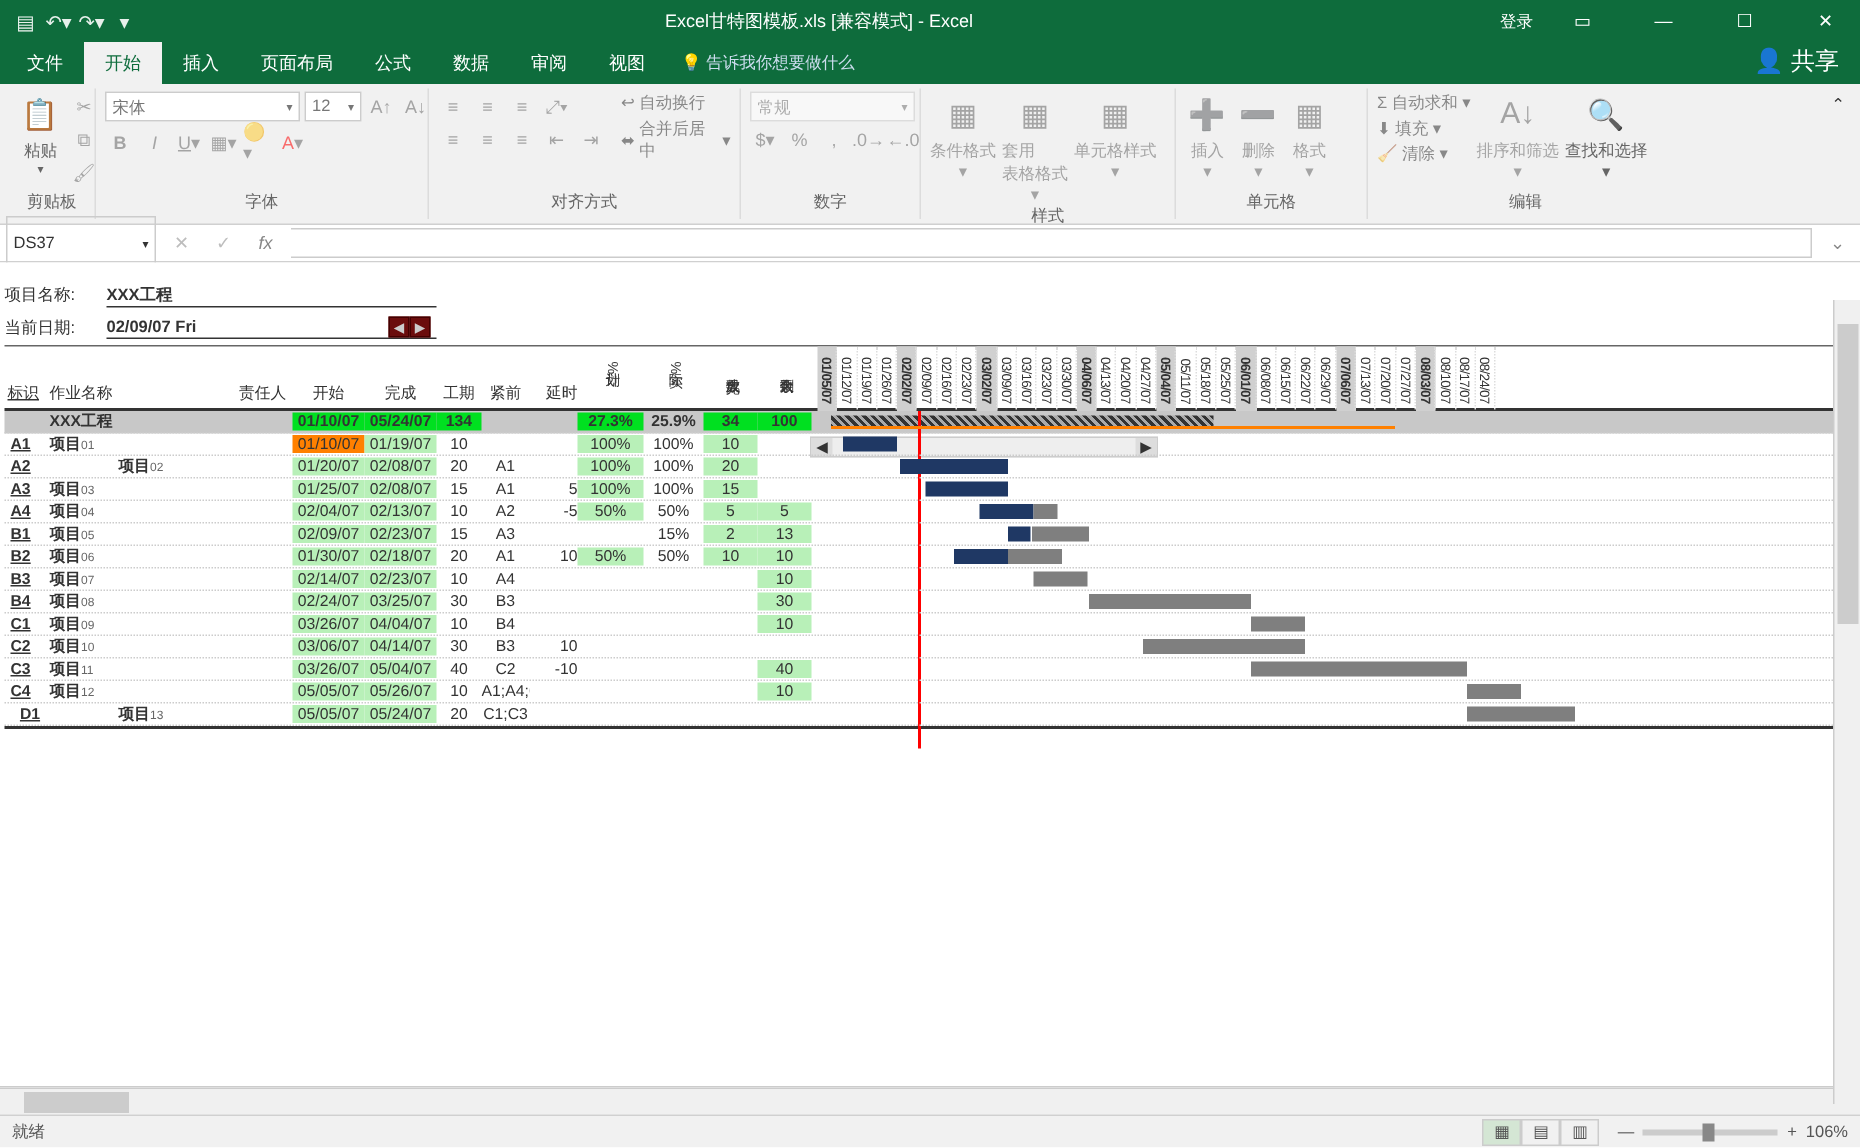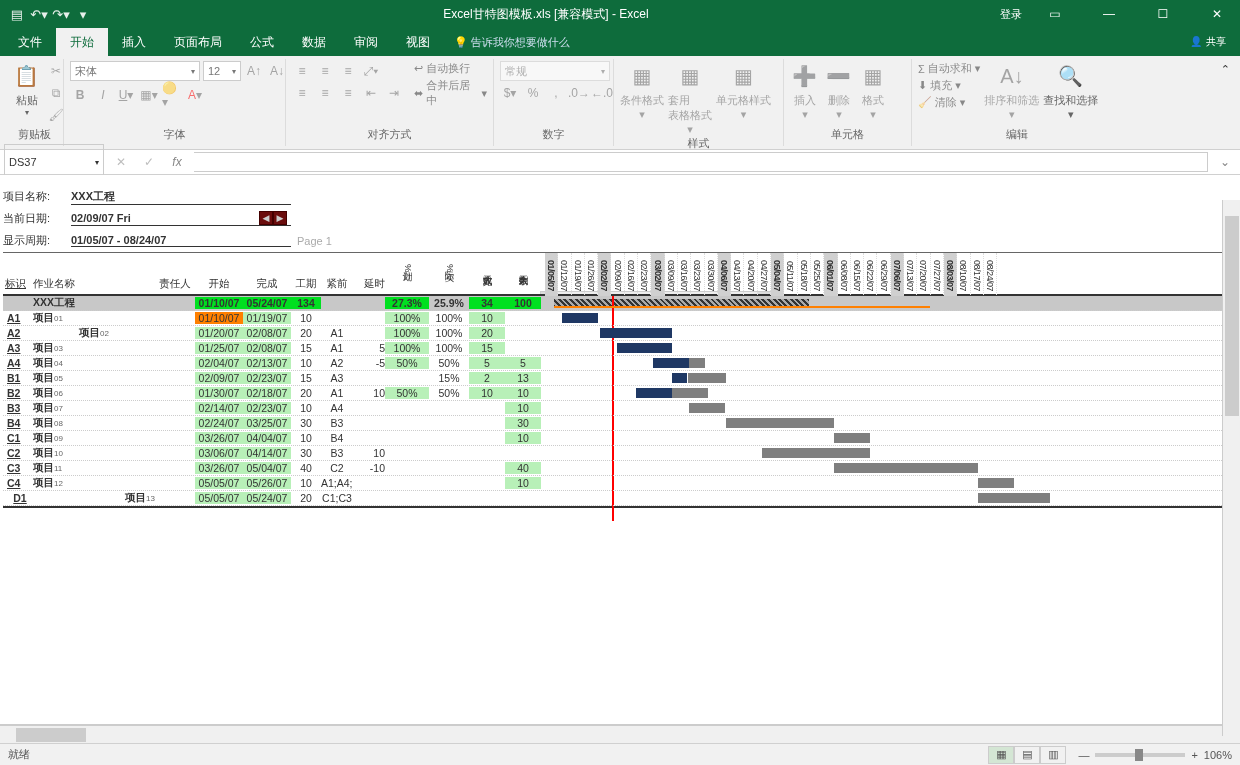--- a/index.html
+++ b/index.html
@@ -13,21 +13,21 @@
   .titlebar-right { display: flex; align-items: center; gap: 12px; }
   .win-btn { width: 42px; height: 28px; display: flex; align-items: center; justify-content: center; font-size: 12px; }
   
   
   .ribbon-tabs { height: 28px; background: #0e6c3c; display: flex; padding-left: 4px; color: #fff; align-items: flex-end; justify-content: space-between; }
   .tabs-left { display: flex; height: 100%; align-items: flex-end; }
   .tab { padding: 0 14px; height: 28px; line-height: 28px; font-size: 12px; cursor: default; }
   .tab.file { background: #0e6c3c; }
   .tab.active { background: #f1f1f1; color: #0e6c3c; }
   .tell-me { font-size: 11px; color: #cde; padding-left: 10px; line-height: 28px; }
-  .share { padding-right: 14px; line-height: 28px; font-size: 10px; }
+  .share { padding-right: 14px; line-height: 28px; font-size: 16px; }
   
   
   .ribbon { height: 94px; background: #f1f1f1; border-bottom: 1px solid #d0d0d0; display: flex; padding: 3px 6px; }
   .group { border-right: 1px solid #dcdcdc; display: flex; flex-direction: column; justify-content: space-between; padding: 2px 6px; }
   .group-body { display: flex; align-items: flex-start; gap: 4px; }
   .group-label { text-align: center; font-size: 11px; color: #666; padding-bottom: 2px; }
   .big-btn { display: flex; flex-direction: column; align-items: center; justify-content: center; font-size: 11px; color: #666; }
   .big-btn .icon { width: 30px; height: 30px; display: flex; align-items: center; justify-content: center; font-size: 20px; margin-bottom: 2px; }
   .stack { display: flex; flex-direction: column; gap: 2px; }
   .row { display: flex; align-items: center; gap: 3px; }
@@ -287,27 +287,20 @@
     </div>
     <div class="info-row">
       <span class="info-label">当前日期:</span>
       <span class="info-value">
         <b>02/09/07 Fri</b>
         <span class="date-btns">
           <span>◀</span>
           <span>▶</span>
         </span>
       </span>
-    </div>
-    <div class="info-row">
-      <span class="info-label">显示周期:</span>
-      <span class="info-value">
-        <b>01/05/07 - 08/24/07</b>
-      </span>
-      <span class="page">Page 1</span>
     </div>
 
     <div class="timeline-nav">
       <span class="nav-arrow">◀</span>
       <span></span>
       <span class="nav-arrow">▶</span>
     </div>
 
     <div class="gantt">
       <div class="gheader">
@@ -652,21 +645,21 @@
           <span class="gcol c-plan bg-lime"></span>
           <span class="gcol c-act"></span>
           <span class="gcol c-done bg-lime"></span>
           <span class="gcol c-rest bg-lime">10</span>
           <div class="gantt-area">
             <div class="bar gray" style="left:433.2px;width:36.1px"></div>
           </div>
         </div>
         <div class="grow">
           <span class="gcol c-id" style="text-align:center;padding-left:4px"><b>D1</b></span>
-          <span class="gcol c-name" style="text-align:right"><b>项目</b><span class="small">13</span></span>
+          <span class="gcol c-name" style="text-align:center"><b>项目</b><span class="small">13</span></span>
           <span class="gcol c-owner"></span>
           <span class="gcol c-start bg-lime">05/05/07</span>
           <span class="gcol c-end bg-lime">05/24/07</span>
           <span class="gcol c-dur ">20</span>
           <span class="gcol c-pred">C1;C3</span>
           <span class="gcol c-delay"></span>
           <span class="gcol c-plan bg-lime"></span>
           <span class="gcol c-act"></span>
           <span class="gcol c-done bg-lime"></span>
           <span class="gcol c-rest bg-lime"></span>

